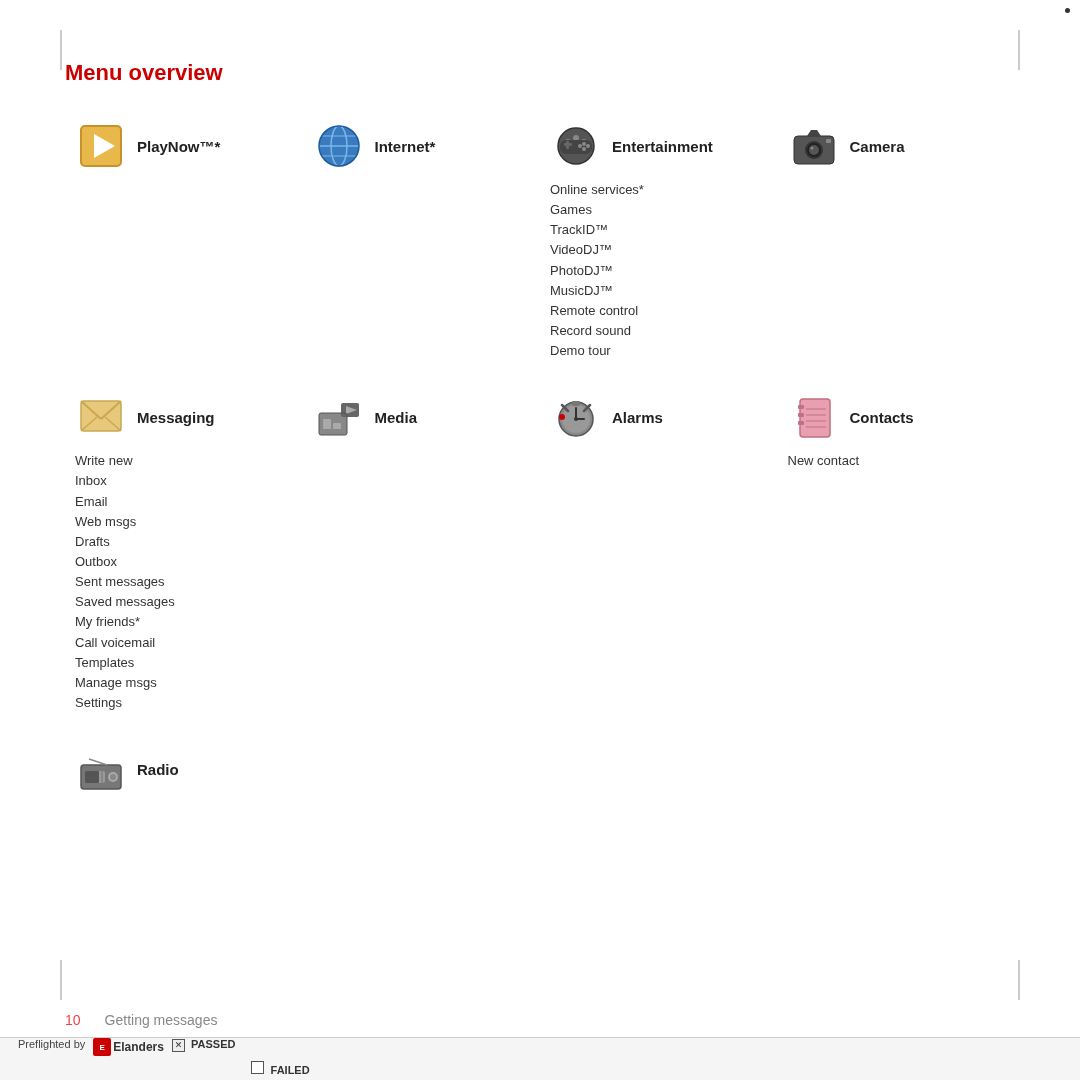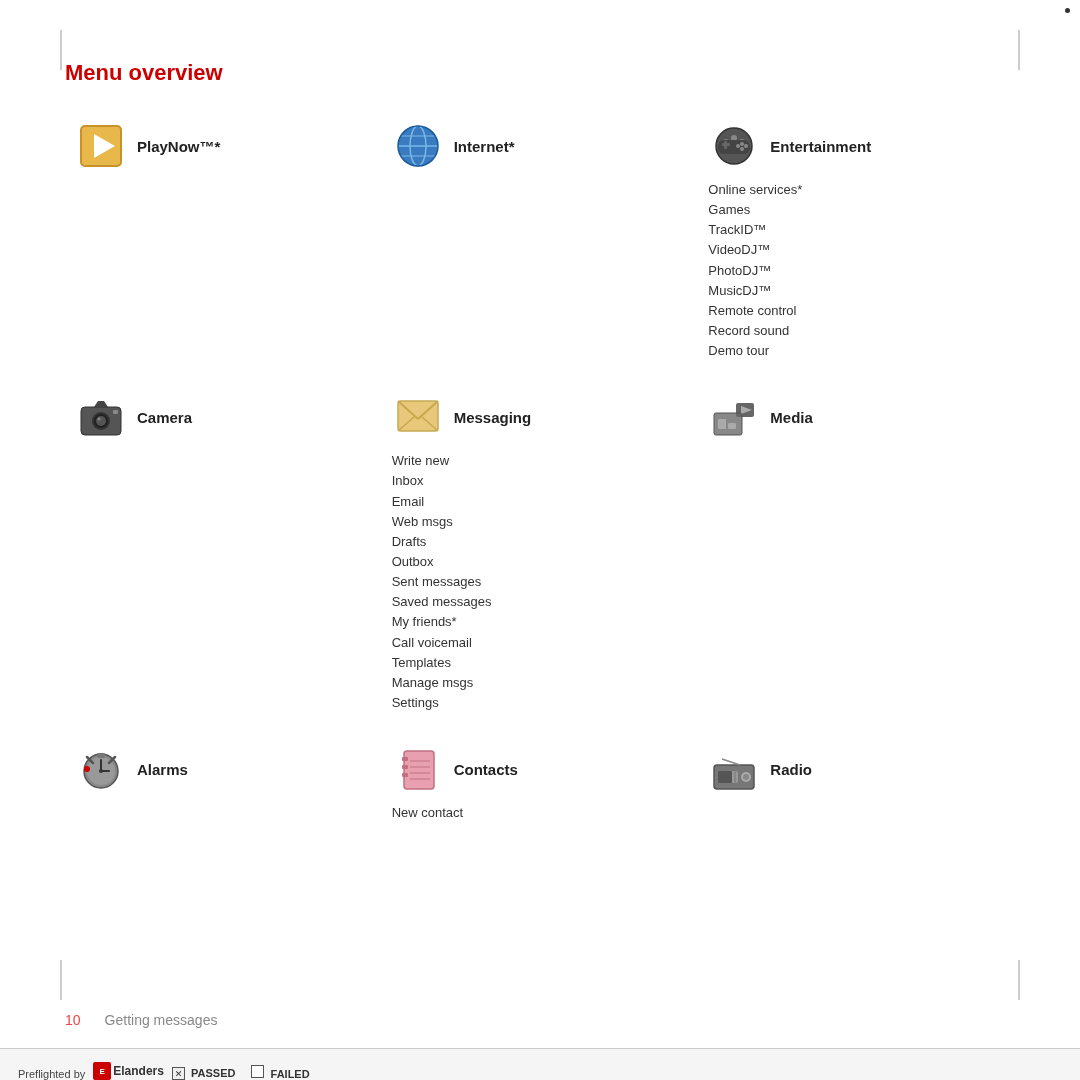--- a/index.html
+++ b/index.html
@@ -58,21 +58,21 @@
 
     .page-title {
       color: #cc0000;
       font-size: 22px;
       font-weight: bold;
       margin-bottom: 24px;
     }
 
     .grid {
       display: grid;
-      grid-template-columns: 1fr 1fr 1fr;
+      grid-template-columns: 1fr 1fr 1fr 1fr;
       gap: 0;
     }
 
     .menu-section {
       display: flex;
       flex-direction: column;
       padding: 10px 10px 20px 10px;
     }
 
     .menu-header {
@@ -119,25 +119,25 @@
       font-size: 14px;
       color: #888;
     }
 
     
     .bottom-bar {
       position: absolute;
       bottom: 0;
       left: 0;
       right: 0;
-      height: 32px;
+      height: 43px;
       background: #f5f5f5;
       border-top: 1px solid #ccc;
       display: flex;
-      align-items: flex-end;
+      align-items: flex-start;
       padding: 0 18px;
       font-size: 11px;
       color: #333;
       gap: 8px;
     }
 
     .bottom-bar .preflighted {
       font-size: 11px;
       color: #444;
     }

